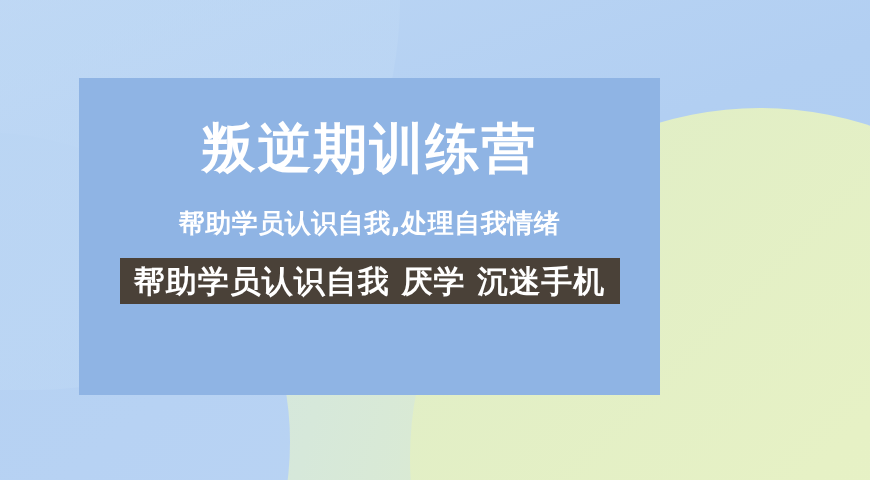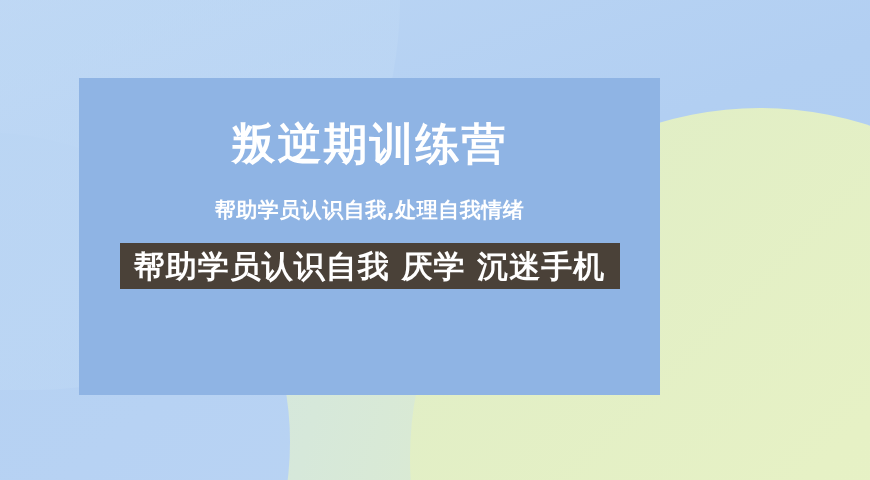--- a/index.html
+++ b/index.html
@@ -85,32 +85,32 @@
     position: absolute;
     inset: 0;
     display: flex;
     flex-direction: column;
     align-items: center;
   }
 
   .headline {
     margin-top: 44px;
     color: #ffffff;
-    font-size: 44px;
+    font-size: 54px;
     line-height: 1;
     font-weight: bold;
     letter-spacing: 2px;
     white-space: nowrap;
     text-align: center;
   }
 
   .subhead {
     margin-top: 34px;
     color: #ffffff;
-    font-size: 21px;
+    font-size: 26px;
     line-height: 1;
     font-weight: bold;
     letter-spacing: .5px;
     white-space: nowrap;
     text-align: center;
   }
 
   .tagline-bar {
     margin-top: 22px;
     width: 500px;

